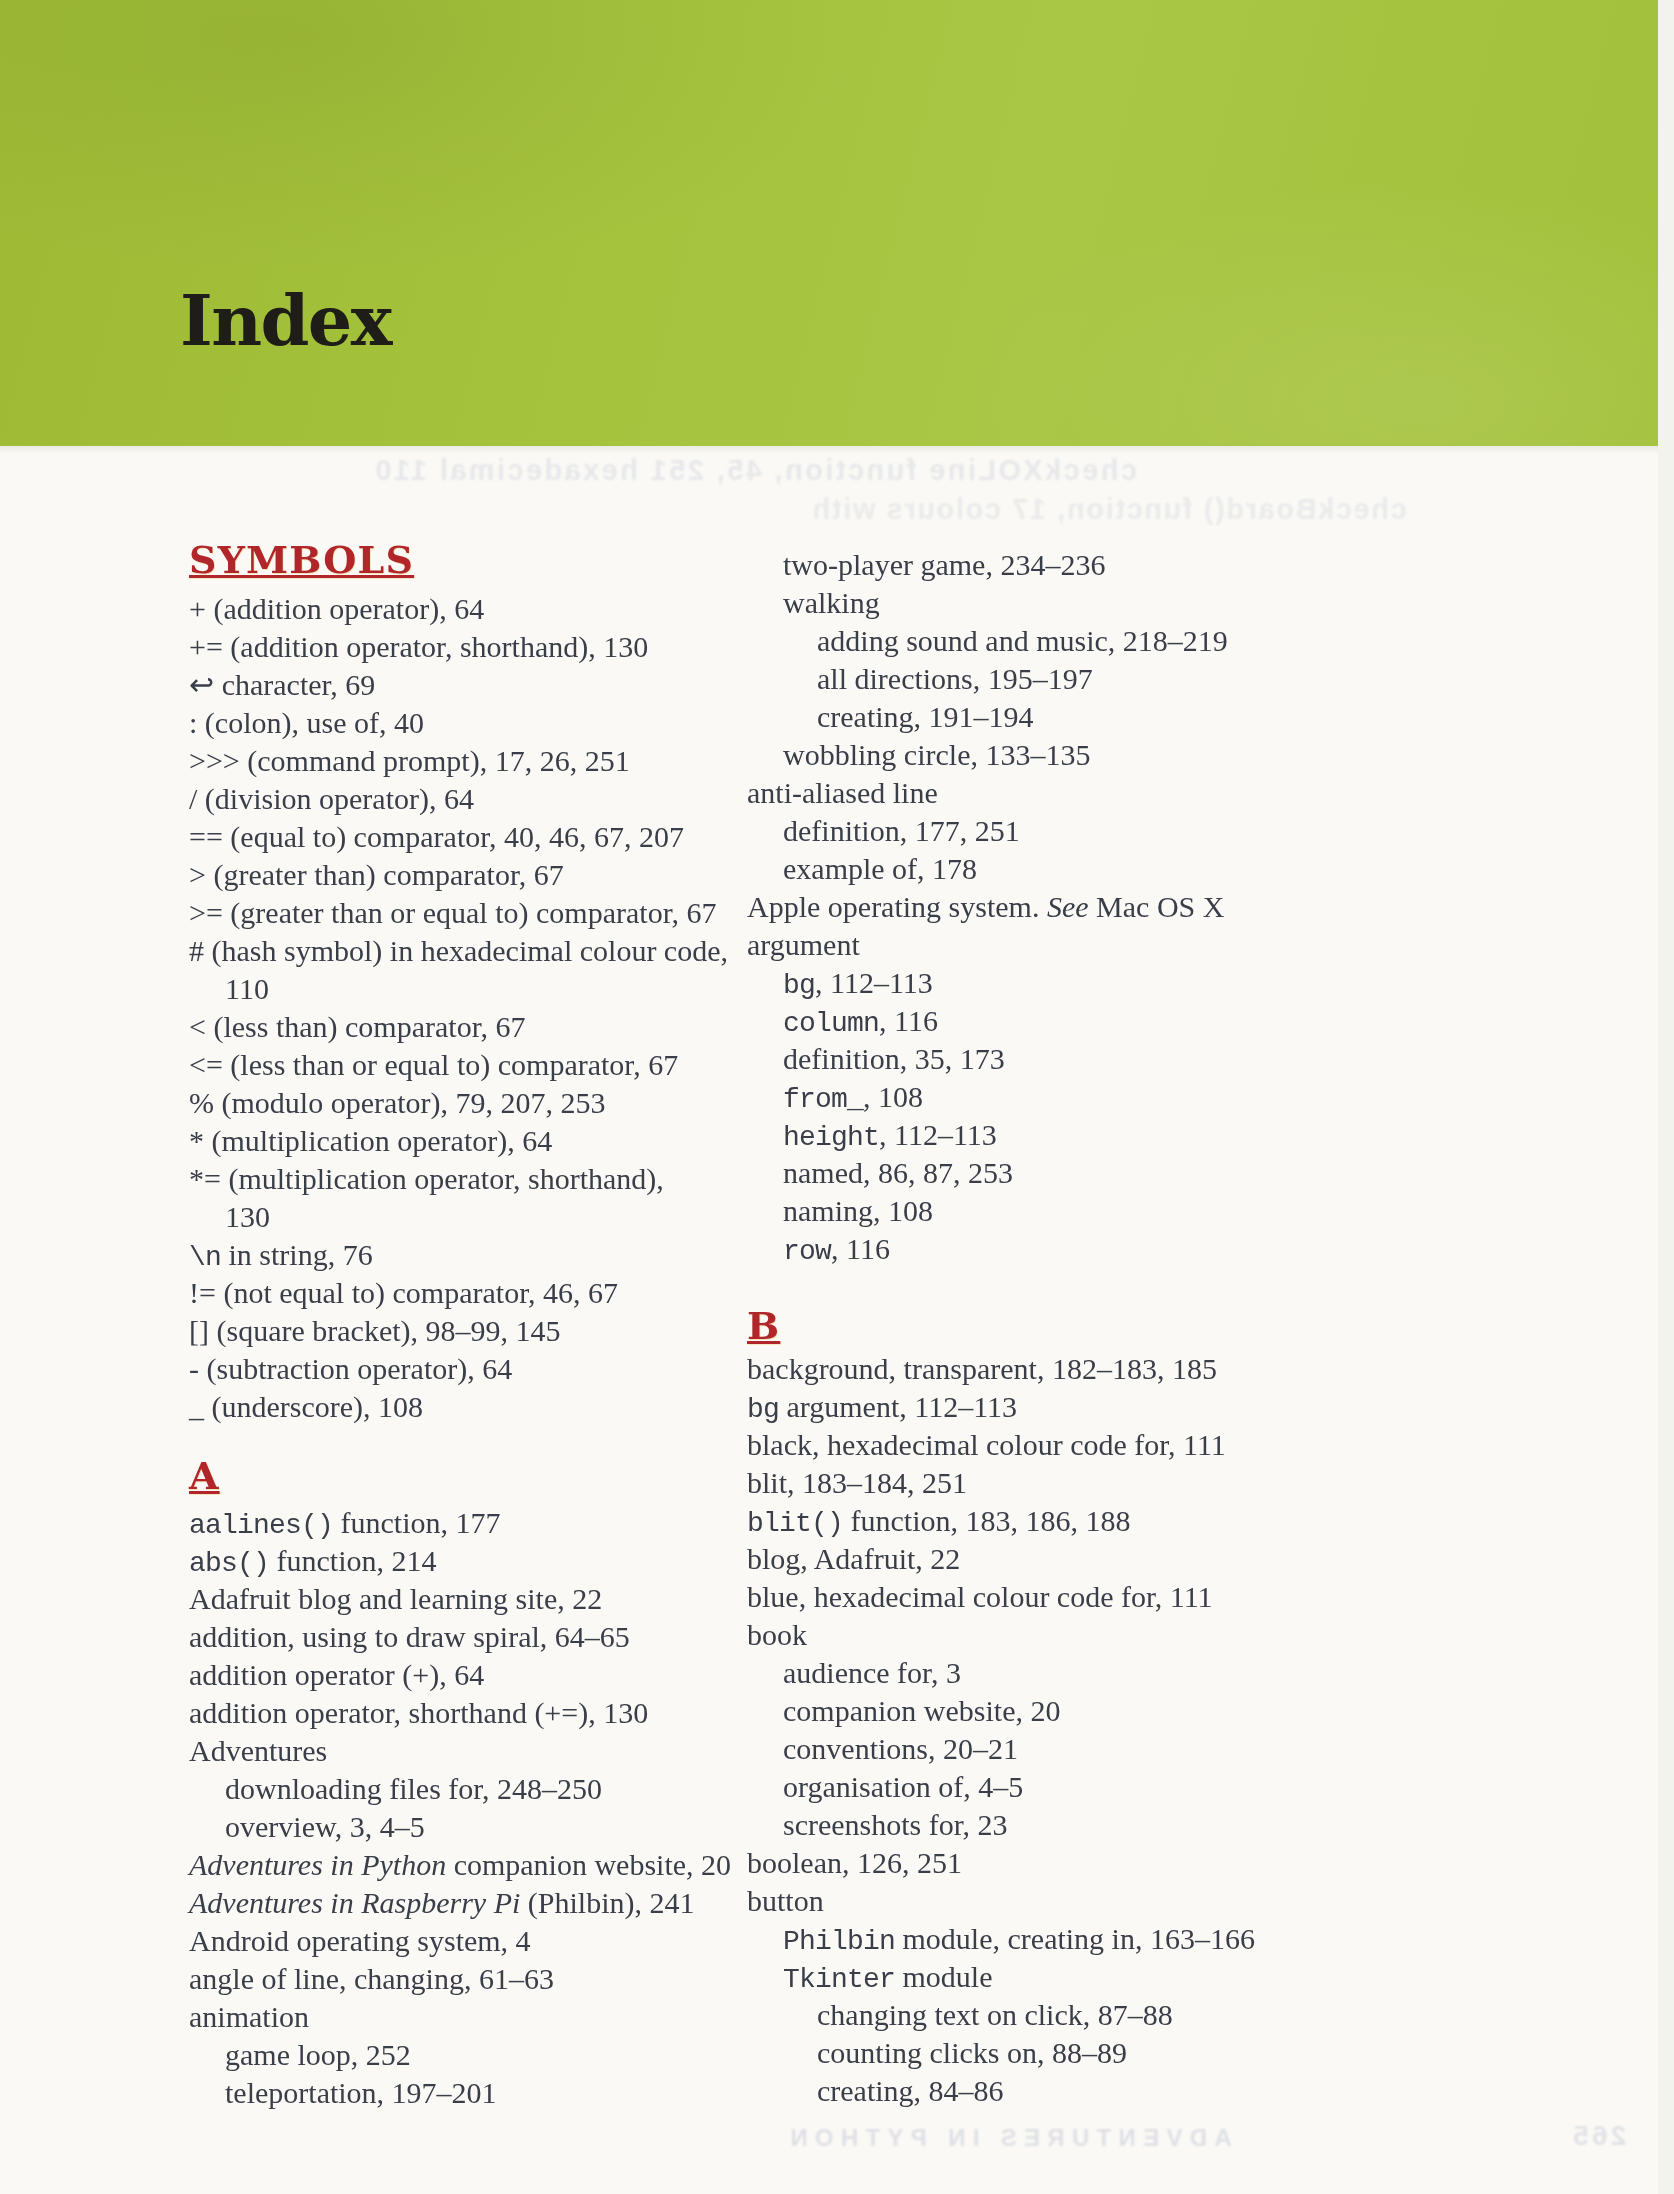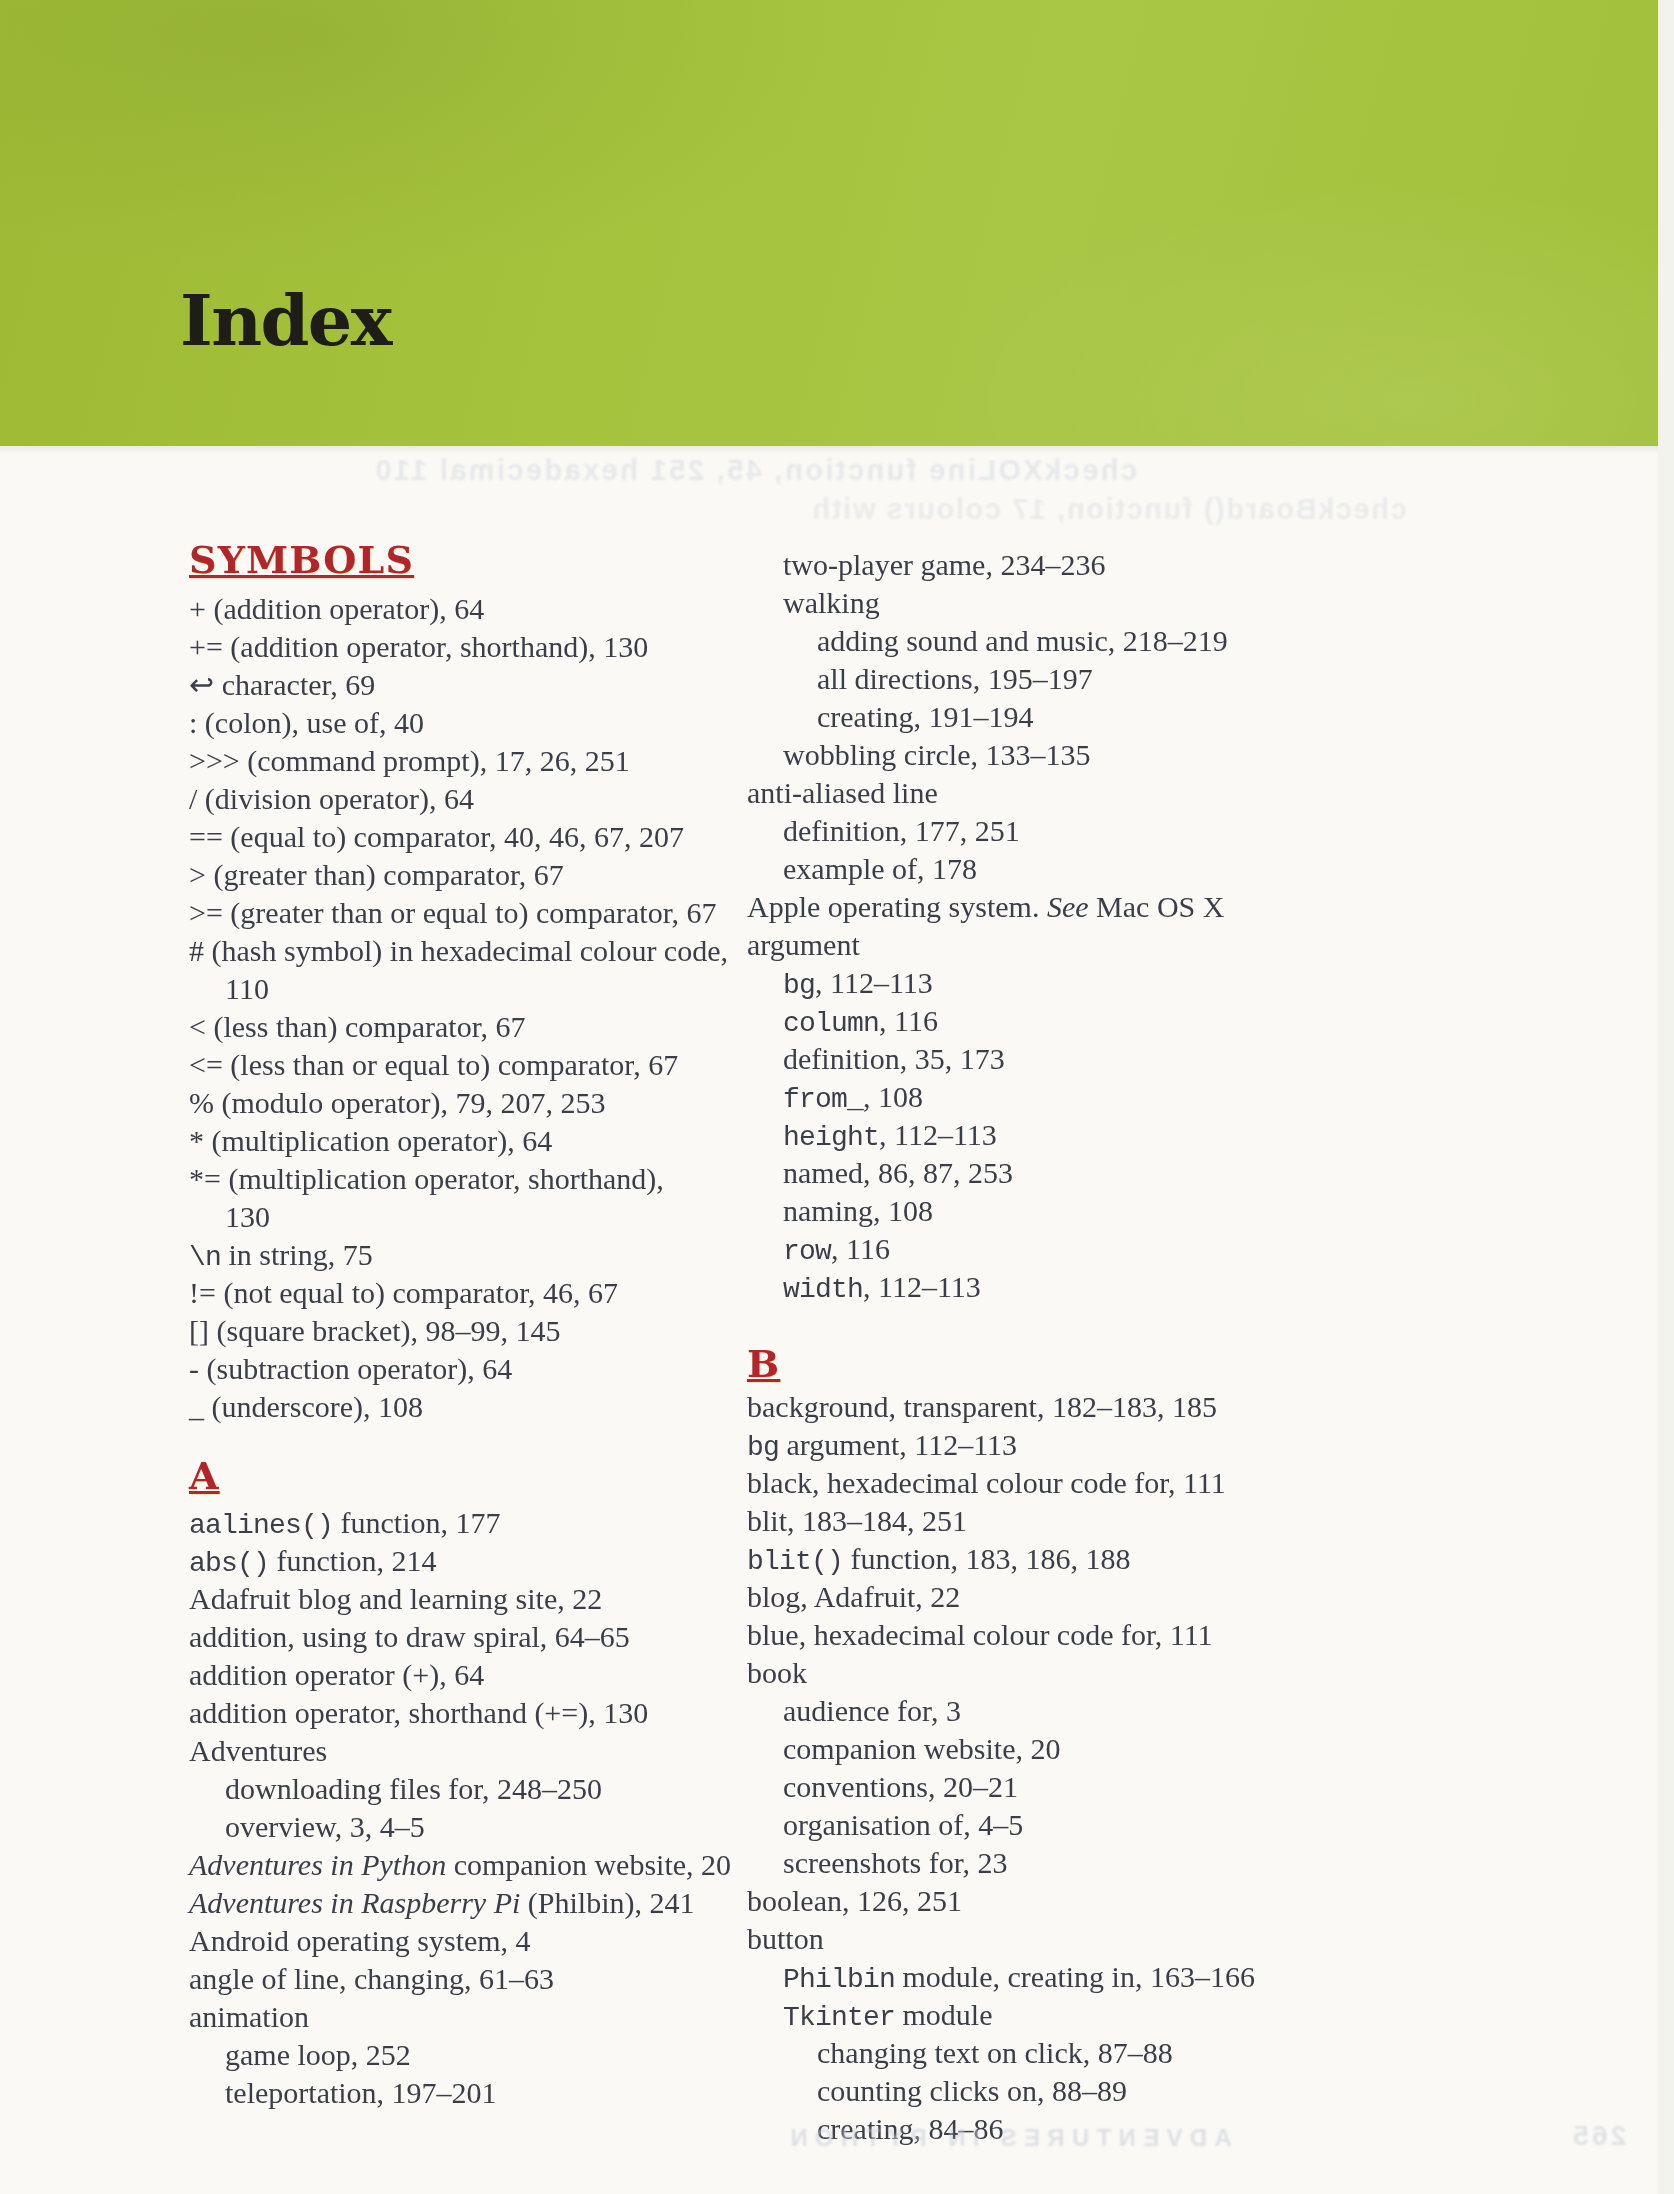--- a/index.html
+++ b/index.html
@@ -89,21 +89,21 @@
         <div class="line"><span>&gt; (greater than) comparator, 67</span></div>
         <div class="line"><span>&gt;= (greater than or equal to) comparator, 67</span></div>
         <div class="line"><span># (hash symbol) in hexadecimal colour code,</span></div>
         <div class="line ind-1"><span>110</span></div>
         <div class="line"><span>&lt; (less than) comparator, 67</span></div>
         <div class="line"><span>&lt;= (less than or equal to) comparator, 67</span></div>
         <div class="line"><span>% (modulo operator), 79, 207, 253</span></div>
         <div class="line"><span>* (multiplication operator), 64</span></div>
         <div class="line"><span>*= (multiplication operator, shorthand),</span></div>
         <div class="line ind-1"><span>130</span></div>
-        <div class="line"><span class="mono">\n</span><span> in string, 75</span></div>
+        <div class="line"><span class="mono">\n</span><span> in string, 76</span></div>
         <div class="line"><span>!= (not equal to) comparator, 46, 67</span></div>
         <div class="line"><span>[] (square bracket), 98–99, 145</span></div>
         <div class="line"><span>- (subtraction operator), 64</span></div>
         <div class="line"><span>_ (underscore), 108</span></div>
       </div>
       <div class="block">
         <div class="section-heading">A</div>
         <div class="line"><span class="mono">aalines()</span><span> function, 177</span></div>
         <div class="line"><span class="mono">abs()</span><span> function, 214</span></div>
         <div class="line"><span>Adafruit blog and learning site, 22</span></div>
@@ -136,21 +136,20 @@
         <div class="line"><span>Apple operating system. </span><span class="italic">See</span><span> Mac OS X</span></div>
         <div class="line"><span>argument</span></div>
         <div class="line ind-1"><span class="mono">bg</span><span>, 112–113</span></div>
         <div class="line ind-1"><span class="mono">column</span><span>, 116</span></div>
         <div class="line ind-1"><span>definition, 35, 173</span></div>
         <div class="line ind-1"><span class="mono">from_</span><span>, 108</span></div>
         <div class="line ind-1"><span class="mono">height</span><span>, 112–113</span></div>
         <div class="line ind-1"><span>named, 86, 87, 253</span></div>
         <div class="line ind-1"><span>naming, 108</span></div>
         <div class="line ind-1"><span class="mono">row</span><span>, 116</span></div>
-        <div class="line ind-1"><span class="mono">width</span><span>, 112–113</span></div>
       </div>
       <div class="block">
         <div class="section-heading">B</div>
         <div class="line"><span>background, transparent, 182–183, 185</span></div>
         <div class="line"><span class="mono">bg</span><span> argument, 112–113</span></div>
         <div class="line"><span>black, hexadecimal colour code for, 111</span></div>
         <div class="line"><span>blit, 183–184, 251</span></div>
         <div class="line"><span class="mono">blit()</span><span> function, 183, 186, 188</span></div>
         <div class="line"><span>blog, Adafruit, 22</span></div>
         <div class="line"><span>blue, hexadecimal colour code for, 111</span></div>

